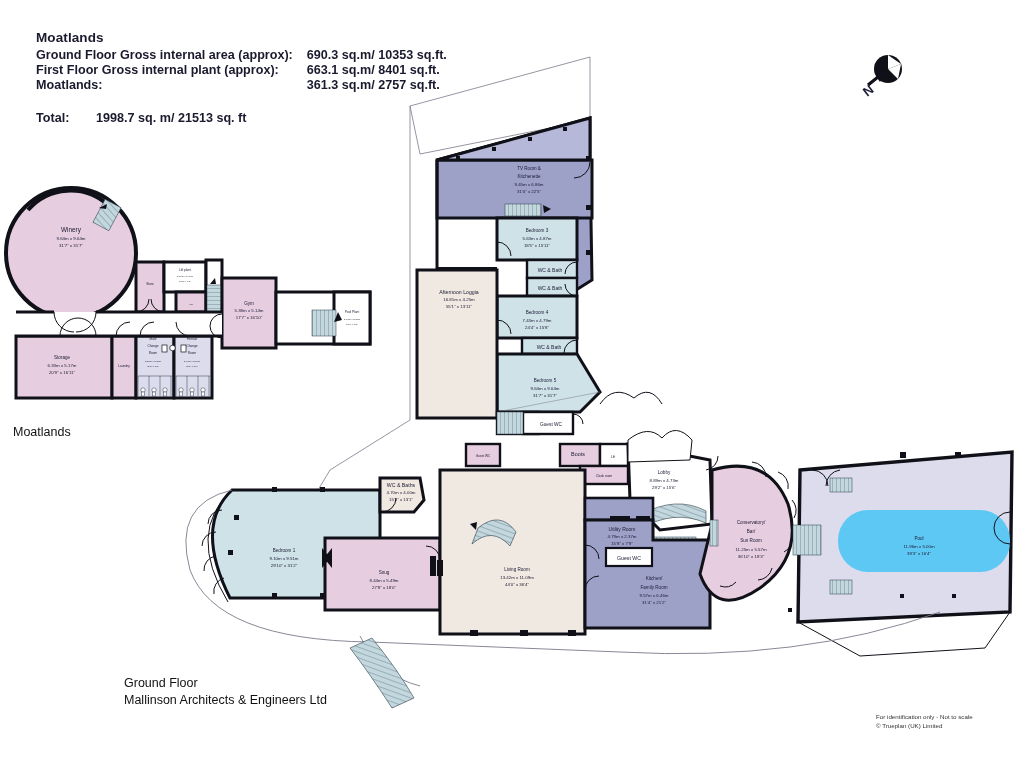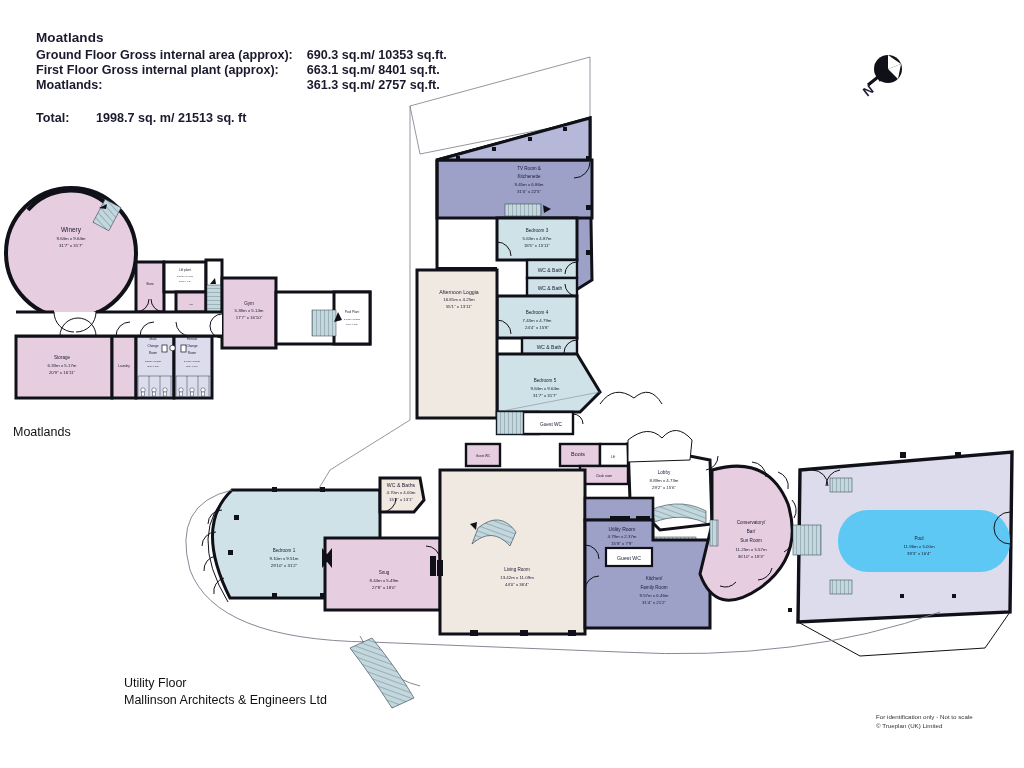--- a/index.html
+++ b/index.html
@@ -51,21 +51,21 @@
   </tbody>
     </table>
   <div class="total">
     <span class="tl">Total:</span><span>1998.7 sq. m/ 21513 sq. ft</span>
   </div>
 </div>
 
 <div class="abs caption" id="basement-caption">Moatlands</div>
 
 <div class="abs caption" id="ground-caption">
-  <div>Utility Floor</div>
+  <div>Ground Floor</div>
   <div>Mallinson Architects &amp; Engineers Ltd</div>
 </div>
 
 <div class="abs" id="disclaimer">
   <div>For identification only - Not to scale</div>
   <div>©  Trueplan (UK) Limited</div>
 </div>
 
 <svg width="60" height="55" style="left:862px;top:52px;">
   <circle cx="26" cy="17" r="14" fill="#101018"></circle>

